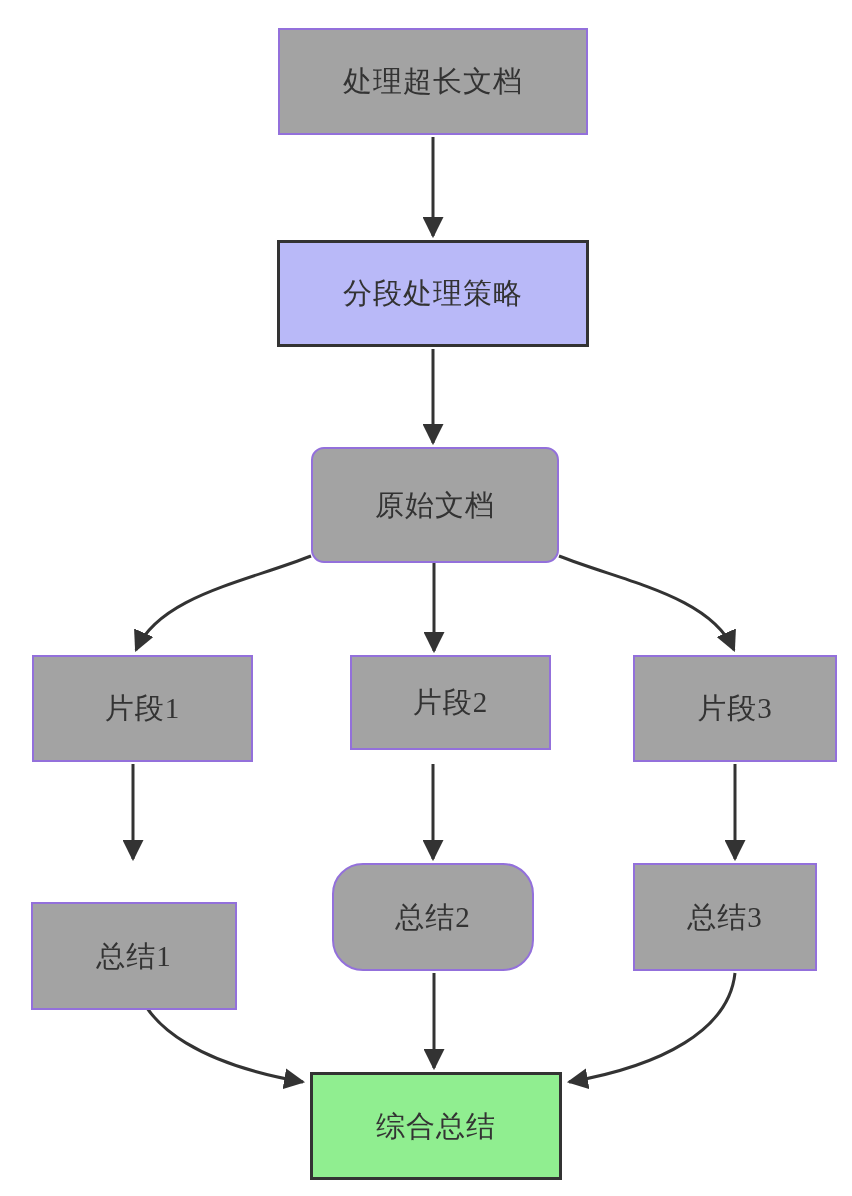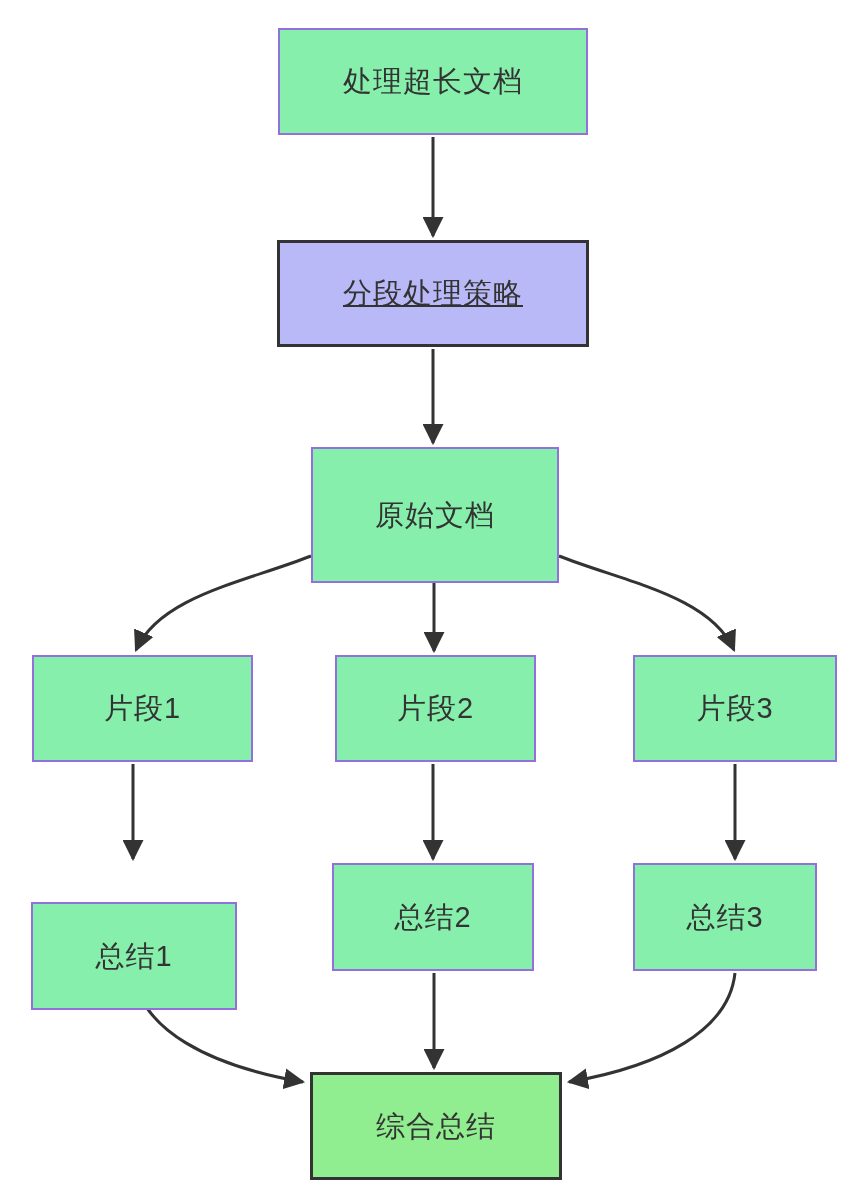--- a/index.html
+++ b/index.html
@@ -29,27 +29,27 @@
     display: flex;
     align-items: center;
     justify-content: center;
     box-sizing: border-box;
     font-size: 29px;
     color: #333333;
     letter-spacing: 1px;
     line-height: 1;
   }
   .node-lavender {
-    background: #86efac;
+    background: #a3a3a3;
     border: 2px solid #9370DB;
+    font-family: Liberation Serif, serif;
   }
   .node-purple-highlight {
     background: #B9B9F8;
     border: 3px solid #333333;
-    text-decoration: underline;
   }
   .node-green-highlight {
     background: #90EE90;
     border: 3px solid #333333;
   }
   .edge-path {
     stroke: #333333;
     stroke-width: 3;
     fill: none;
   }
@@ -80,41 +80,41 @@
   </svg>
 
   <div class="node node-lavender" style="left:278px; top:28px; width:310px; height:107px;">
     <span>处理超长文档</span>
   </div>
 
   <div class="node node-purple-highlight" style="left:277px; top:240px; width:312px; height:107px;">
     <span>分段处理策略</span>
   </div>
 
-  <div class="node node-lavender" style="left:311px; top:447px; width:248px; height:136px;">
+  <div class="node node-lavender" style="left:311px; top:447px; width:248px; height:116px;border-radius:13px;">
     <span>原始文档</span>
   </div>
 
   <div class="node node-lavender" style="left:32px; top:655px; width:221px; height:107px;">
     <span>片段1</span>
   </div>
 
-  <div class="node node-lavender" style="left:335px; top:655px; width:201px; height:107px;">
+  <div class="node node-lavender" style="left:350px; top:655px; width:201px; height:95px;">
     <span>片段2</span>
   </div>
 
   <div class="node node-lavender" style="left:633px; top:655px; width:204px; height:107px;align-items:center;">
     <span>片段3</span>
   </div>
 
   <div class="node node-lavender" style="left:31px; top:863px; width:206px; height:108px;margin-top:39px;">
     <span>总结1</span>
   </div>
 
-  <div class="node node-lavender" style="left:332px; top:863px; width:202px; height:108px;">
+  <div class="node node-lavender" style="left:332px; top:863px; width:202px; height:108px;border-radius:31px;">
     <span>总结2</span>
   </div>
 
   <div class="node node-lavender" style="left:633px; top:863px; width:184px; height:108px;">
     <span>总结3</span>
   </div>
 
   <div class="node node-green-highlight" style="left:310px; top:1072px; width:252px; height:108px;">
     <span>综合总结</span>
   </div>

